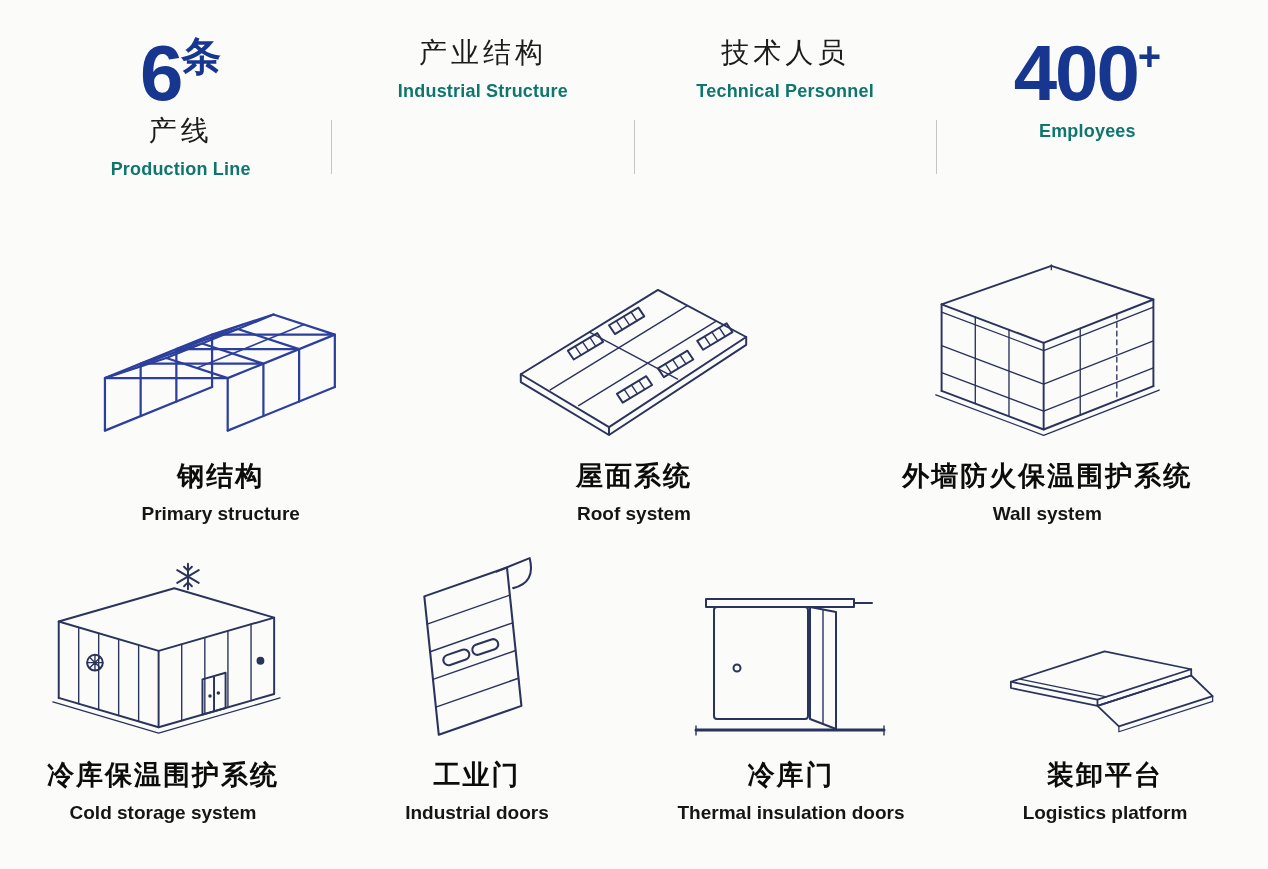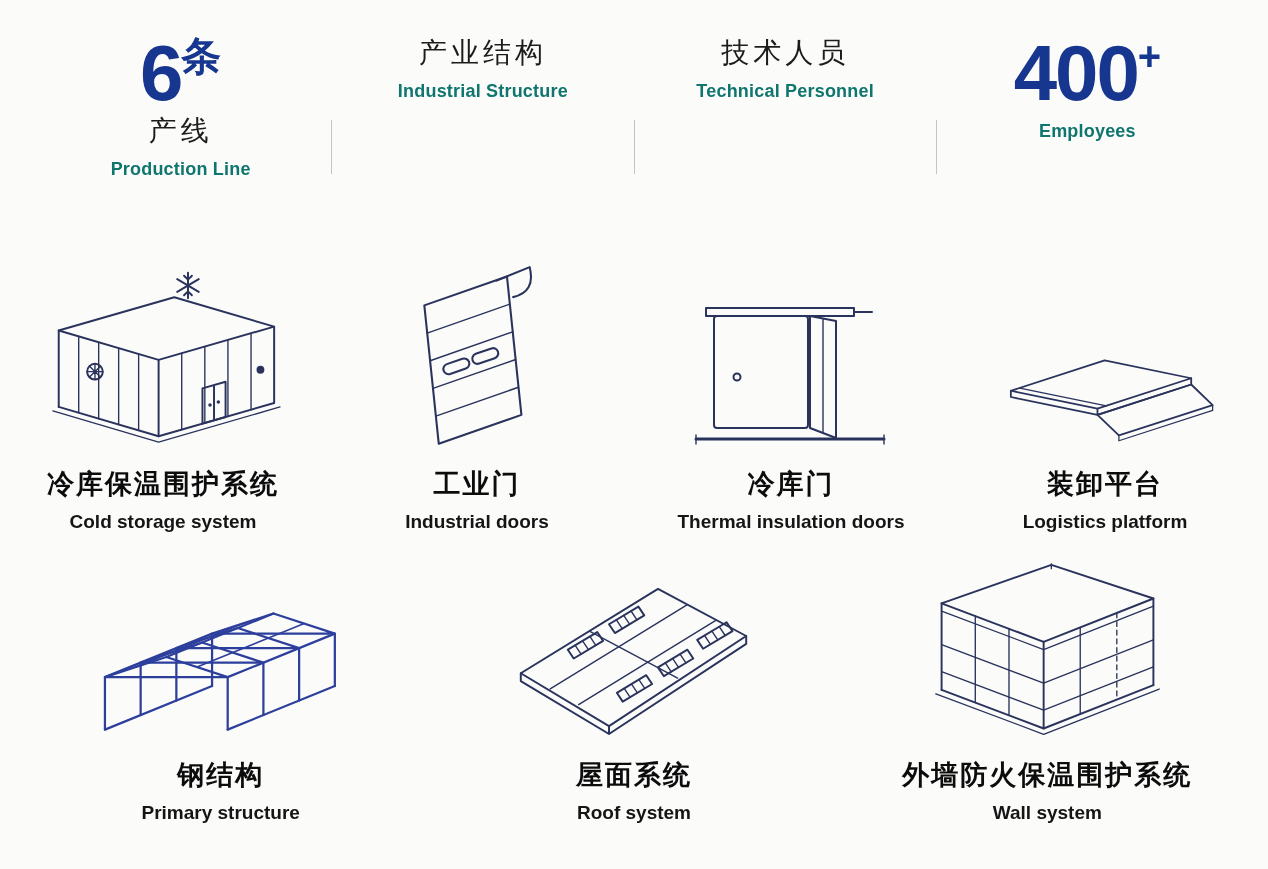--- a/index.html
+++ b/index.html
@@ -69,101 +69,20 @@
     <div class="stat">
       <div class="zh">技术人员</div>
       <div class="en">Technical Personnel</div>
     </div>
 
     <div class="divider"></div>
 
     <div class="stat">
       <div class="num"><span>400</span><sup>+</sup></div>
       <div class="en">Employees</div>
-    </div>
-
-  </div>
-
-  <div class="row row2">
-
-    <div class="product">
-      <div class="icon-box">
-        <svg class="draw" width="245" height="188" viewBox="0 0 250 192">
-
-          <g class="thick">
-            <path d="M150,11 L150,37 M139,17.5 L161,30.5 M139,30.5 L161,17.5"></path>
-            <path d="M146,14 L150,18 M154,14 L150,18 M146,34 L150,30 M154,34 L150,30"></path>
-          </g>
-
-          <path d="M120,100 L18,70 L136,36 L238,66 Z"></path>
-          <path d="M120,100 L120,178 M18,70 L18,148 M238,66 L238,144"></path>
-          <path d="M18,148 L120,178 L238,144"></path>
-          <path class="thin" d="M99.6,94 L99.6,172 M79.2,88 L79.2,166 M58.8,82 L58.8,160 M38.4,76 L38.4,154"></path>
-          <path class="thin" d="M143.6,93.2 L143.6,171.2 M167.2,86.4 L167.2,164.4 M190.8,79.6 L190.8,157.6 M214.4,72.8 L214.4,150.8"></path>
-
-          <path d="M164.8,129.1 L188.4,122.3 L188.4,158.3 L164.8,165.1 Z M176.6,125.7 L176.6,161.7"></path>
-          <circle class="fill" cx="172.5" cy="146" r="1.8"></circle>
-          <circle class="fill" cx="181" cy="143" r="1.8"></circle>
-
-          <circle cx="55" cy="112" r="8"></circle>
-          <path class="thin" d="M55,104 L55,120 M47,112 L63,112 M49.5,106.5 L60.5,117.5 M60.5,106.5 L49.5,117.5"></path>
-          <circle class="fill" cx="224" cy="110" r="4"></circle>
-          <path class="thin" d="M12,152 L120,184 L244,148"></path>
-        </svg>
-      </div>
-      <div class="zh">冷库保温围护系统</div>
-      <div class="en">Cold storage system</div>
-    </div>
-
-    <div class="product">
-      <div class="icon-box">
-        <svg class="draw" width="130" height="188" viewBox="28 0 122 182">
-          <path d="M38,42 L118,14 L132,148 L52,176 Z"></path>
-          <path d="M108,18 L140,5 Q146,29 124,34"></path>
-          <path class="thin" d="M40.8,68.8 L120.8,40.8 M43.6,95.6 L123.6,67.6 M46.4,122.4 L126.4,94.4 M49.2,149.2 L129.2,121.2"></path>
-          <g transform="translate(69,101) rotate(-19)">
-              <rect x="-13" y="-5" width="26" height="10" rx="5"></rect>
-            </g>
-          <g transform="translate(97,91) rotate(-19)">
-              <rect x="-13" y="-5" width="26" height="10" rx="5"></rect>
-            </g>
-        </svg>
-      </div>
-      <div class="zh">工业门</div>
-      <div class="en">Industrial doors</div>
-    </div>
-
-    <div class="product">
-      <div class="icon-box">
-        <svg class="draw" width="210" height="162" viewBox="0 0 210 162">
-          <path d="M20,20 L168,20 L168,28 L20,28 Z M168,24 L186,24"></path>
-          <rect x="28" y="28" width="94" height="112" rx="3"></rect>
-          <circle cx="51" cy="89" r="3.5"></circle>
-          <path d="M124,28 L150,33 L150,150 L124,140 Z"></path>
-          <path class="thin" d="M137,30.5 L137,145"></path>
-          <path class="thick" d="M10,151 L198,151"></path>
-          <path class="thin" d="M10,147 L10,156 M198,147 L198,156"></path>
-        </svg>
-      </div>
-      <div class="zh">冷库门</div>
-      <div class="en">Thermal insulation doors</div>
-    </div>
-
-    <div class="product">
-      <div class="icon-box">
-        <svg class="draw" width="225" height="106" viewBox="0 0 252 118">
-          <path d="M20,52 L125,18 L222,38 L117,72 Z"></path>
-          <path d="M20,52 L20,59 L117,79 L117,72 M117,79 L222,45 L222,38"></path>
-          <path d="M117,79 L222,45 L246,68 L141,102 Z"></path>
-          <path class="thin" d="M141,102 L141,108 L246,74 L246,68"></path>
-          <path class="thin" d="M30,49 L127,69"></path>
-        </svg>
-      </div>
-      <div class="zh">装卸平台</div>
-      <div class="en">Logistics platform</div>
     </div>
 
   </div>
 
   <div class="row row1">
 
     <div class="product">
       <div class="icon-box">
         <svg class="draw blue" width="250" height="140" viewBox="0 0 224 125">
           <path d="M8,115 L8,68 L63,50 L118,68 L118,115 M8,68 L118,68"></path>
@@ -215,13 +134,94 @@
           <path class="thin dash" d="M194,55 L194,145 M126,9 L126,2"></path>
           <path class="thin" d="M6,139 L118,181 L238,134"></path>
         </svg>
       </div>
       <div class="zh">外墙防火保温围护系统</div>
       <div class="en">Wall system</div>
     </div>
 
   </div>
 
+  <div class="row row2">
+
+    <div class="product">
+      <div class="icon-box">
+        <svg class="draw" width="245" height="188" viewBox="0 0 250 192">
+
+          <g class="thick">
+            <path d="M150,11 L150,37 M139,17.5 L161,30.5 M139,30.5 L161,17.5"></path>
+            <path d="M146,14 L150,18 M154,14 L150,18 M146,34 L150,30 M154,34 L150,30"></path>
+          </g>
+
+          <path d="M120,100 L18,70 L136,36 L238,66 Z"></path>
+          <path d="M120,100 L120,178 M18,70 L18,148 M238,66 L238,144"></path>
+          <path d="M18,148 L120,178 L238,144"></path>
+          <path class="thin" d="M99.6,94 L99.6,172 M79.2,88 L79.2,166 M58.8,82 L58.8,160 M38.4,76 L38.4,154"></path>
+          <path class="thin" d="M143.6,93.2 L143.6,171.2 M167.2,86.4 L167.2,164.4 M190.8,79.6 L190.8,157.6 M214.4,72.8 L214.4,150.8"></path>
+
+          <path d="M164.8,129.1 L188.4,122.3 L188.4,158.3 L164.8,165.1 Z M176.6,125.7 L176.6,161.7"></path>
+          <circle class="fill" cx="172.5" cy="146" r="1.8"></circle>
+          <circle class="fill" cx="181" cy="143" r="1.8"></circle>
+
+          <circle cx="55" cy="112" r="8"></circle>
+          <path class="thin" d="M55,104 L55,120 M47,112 L63,112 M49.5,106.5 L60.5,117.5 M60.5,106.5 L49.5,117.5"></path>
+          <circle class="fill" cx="224" cy="110" r="4"></circle>
+          <path class="thin" d="M12,152 L120,184 L244,148"></path>
+        </svg>
+      </div>
+      <div class="zh">冷库保温围护系统</div>
+      <div class="en">Cold storage system</div>
+    </div>
+
+    <div class="product">
+      <div class="icon-box">
+        <svg class="draw" width="130" height="188" viewBox="28 0 122 182">
+          <path d="M38,42 L118,14 L132,148 L52,176 Z"></path>
+          <path d="M108,18 L140,5 Q146,29 124,34"></path>
+          <path class="thin" d="M40.8,68.8 L120.8,40.8 M43.6,95.6 L123.6,67.6 M46.4,122.4 L126.4,94.4 M49.2,149.2 L129.2,121.2"></path>
+          <g transform="translate(69,101) rotate(-19)">
+              <rect x="-13" y="-5" width="26" height="10" rx="5"></rect>
+            </g>
+          <g transform="translate(97,91) rotate(-19)">
+              <rect x="-13" y="-5" width="26" height="10" rx="5"></rect>
+            </g>
+        </svg>
+      </div>
+      <div class="zh">工业门</div>
+      <div class="en">Industrial doors</div>
+    </div>
+
+    <div class="product">
+      <div class="icon-box">
+        <svg class="draw" width="210" height="162" viewBox="0 0 210 162">
+          <path d="M20,20 L168,20 L168,28 L20,28 Z M168,24 L186,24"></path>
+          <rect x="28" y="28" width="94" height="112" rx="3"></rect>
+          <circle cx="51" cy="89" r="3.5"></circle>
+          <path d="M124,28 L150,33 L150,150 L124,140 Z"></path>
+          <path class="thin" d="M137,30.5 L137,145"></path>
+          <path class="thick" d="M10,151 L198,151"></path>
+          <path class="thin" d="M10,147 L10,156 M198,147 L198,156"></path>
+        </svg>
+      </div>
+      <div class="zh">冷库门</div>
+      <div class="en">Thermal insulation doors</div>
+    </div>
+
+    <div class="product">
+      <div class="icon-box">
+        <svg class="draw" width="225" height="106" viewBox="0 0 252 118">
+          <path d="M20,52 L125,18 L222,38 L117,72 Z"></path>
+          <path d="M20,52 L20,59 L117,79 L117,72 M117,79 L222,45 L222,38"></path>
+          <path d="M117,79 L222,45 L246,68 L141,102 Z"></path>
+          <path class="thin" d="M141,102 L141,108 L246,74 L246,68"></path>
+          <path class="thin" d="M30,49 L127,69"></path>
+        </svg>
+      </div>
+      <div class="zh">装卸平台</div>
+      <div class="en">Logistics platform</div>
+    </div>
+
+  </div>
+
 </div>
 
 </body></html>

